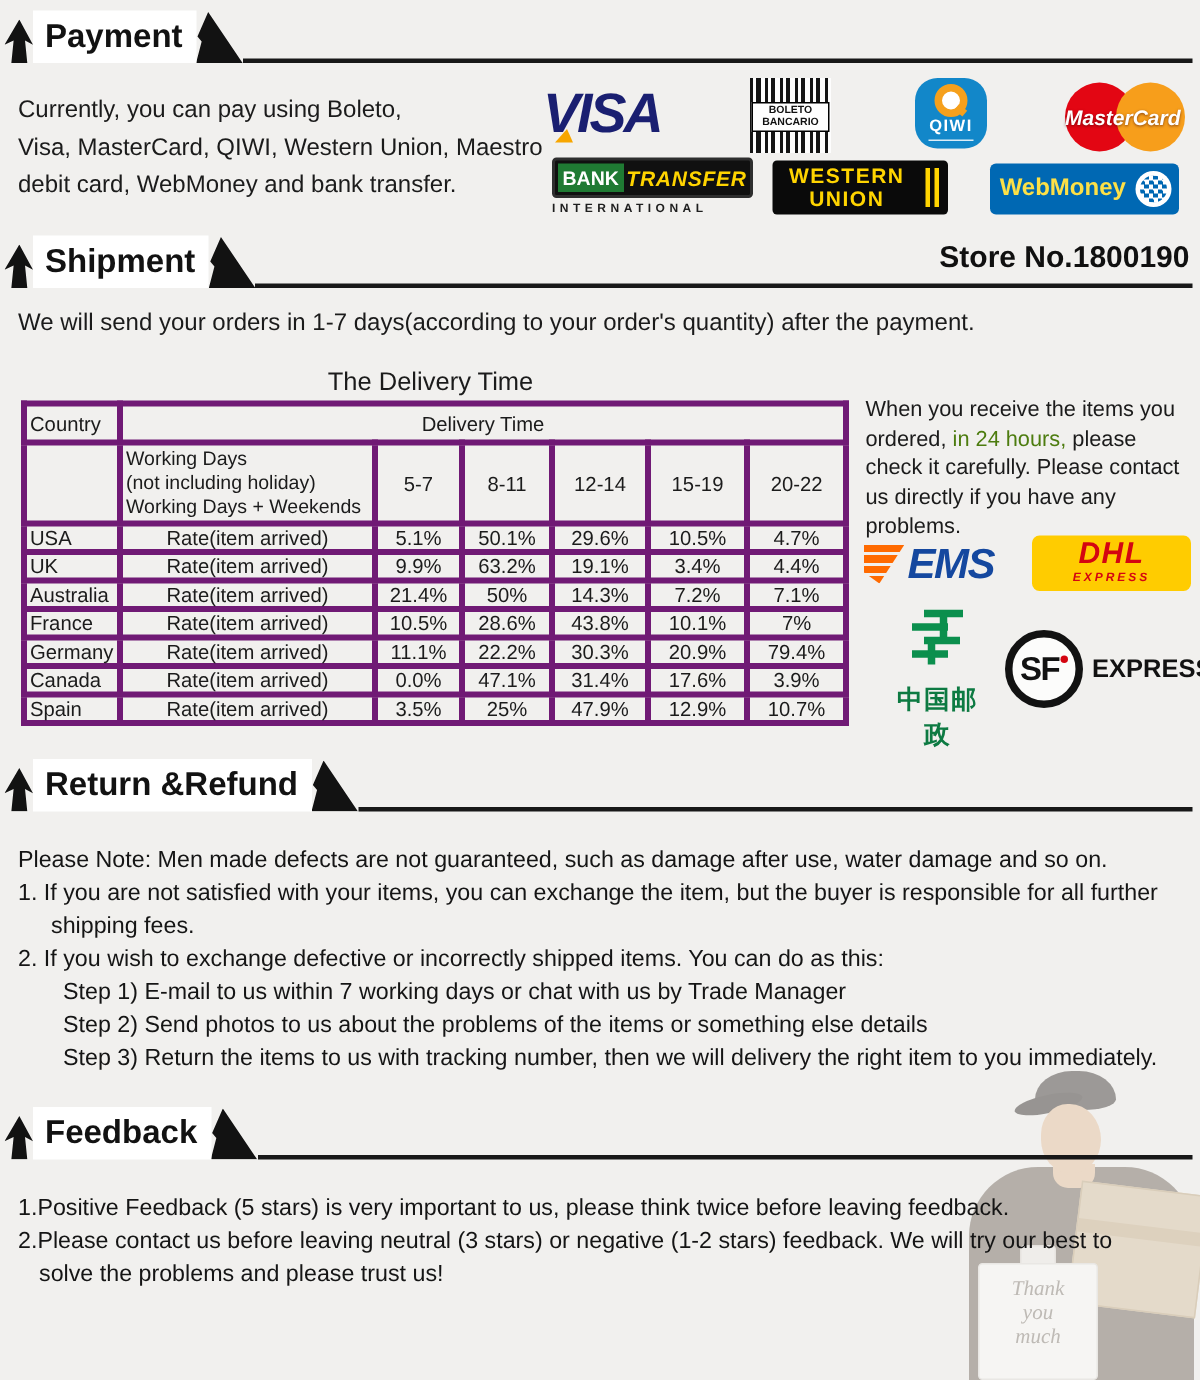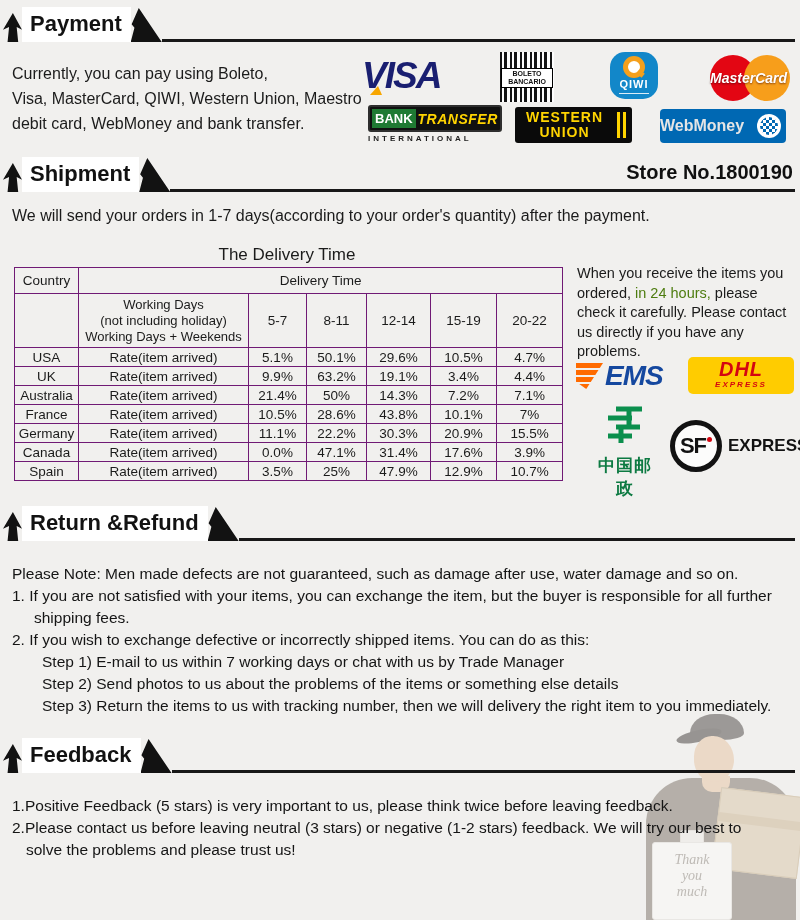--- a/index.html
+++ b/index.html
@@ -56,33 +56,33 @@
   .bt-sub { text-align:left; font-size:8px; letter-spacing:3px; font-weight:bold; color:#1e1e1e; margin-top:2px; }
 
   .westernunion { left:515px; top:107px; width:117px; height:36px; background:#0a0a0a; border-radius:3px; }
   .wu-lines { position:absolute; left:0; right:18px; top:3px; text-align:center; color:#ffd400;
     font-weight:900; font-size:14px; line-height:15px; letter-spacing:1px; }
   .wu-bars { position:absolute; right:6px; top:5px; bottom:5px; width:9px;
     border-left:3px solid #ffd400; border-right:3px solid #ffd400; }
 
   .webmoney { left:660px; top:109px; width:126px; height:34px; background:#0068b3; border-radius:4px;
     display:flex; align-items:center; }
-  .wm-text { flex:1; color:#e5e5e5; font-size:16px; font-weight:bold; }
+  .wm-text { flex:1; text-align:center; color:#fde047; font-size:16px; font-weight:bold; }
   .wm-globe { flex:0 0 auto; width:24px; height:24px; border-radius:50%; background:#fff;
     margin-right:5px; position:relative; overflow:hidden; }
   .wm-globe::after { content:""; position:absolute; inset:3px; border-radius:50%;
     background:repeating-conic-gradient(#0068b3 0 25%, transparent 0 50%); background-size:6px 6px; }
 
   
   .ship-intro { position:absolute; left:12px; top:207px; font-size:16px; color:#1b1b1b; z-index:2; }
   .table-title { position:absolute; left:14px; top:245px; width:546px; text-align:center;
     font-size:17px; color:#1b1b1b; z-index:2; }
   .delivery-table { position:absolute; left:14px; top:267px; width:548px; border-collapse:collapse;
     table-layout:fixed; font-size:13.5px; color:#1b1b1b; z-index:2; }
-  .delivery-table td, .delivery-table th { border:1px solid #701a75; font-weight:normal; padding:0 2px;text-align:center; }
+  .delivery-table td, .delivery-table th { border:4px solid #701a75; font-weight:normal; padding:0 2px; }
   .row-head { height:26px; }
   .row-sub { height:54px; }
   .row-data { height:19px; }
   .cell-country { text-align:left; padding-left:6px; }
   .cell-center { text-align:center; }
   .wd-cell { text-align:left; padding-left:8px; font-size:13px; line-height:16px; }
 
   .notice { position:absolute; left:577px; top:264px; width:216px; font-size:14.5px; line-height:19.5px;
     color:#1b1b1b; z-index:2; }
   .notice .red { color:#4d7c0f; }
@@ -277,21 +277,21 @@
       <td class="cell-center">10.1%</td>
       <td class="cell-center">7%</td>
     </tr>
     <tr class="row-data">
       <td class="cell-country">Germany</td>
       <td class="cell-center">Rate(item arrived)</td>
       <td class="cell-center">11.1%</td>
       <td class="cell-center">22.2%</td>
       <td class="cell-center">30.3%</td>
       <td class="cell-center">20.9%</td>
-      <td class="cell-center">15.5%</td>
+      <td class="cell-center">79.4%</td>
     </tr>
     <tr class="row-data">
       <td class="cell-country">Canada</td>
       <td class="cell-center">Rate(item arrived)</td>
       <td class="cell-center">0.0%</td>
       <td class="cell-center">47.1%</td>
       <td class="cell-center">31.4%</td>
       <td class="cell-center">17.6%</td>
       <td class="cell-center">3.9%</td>
     </tr>

